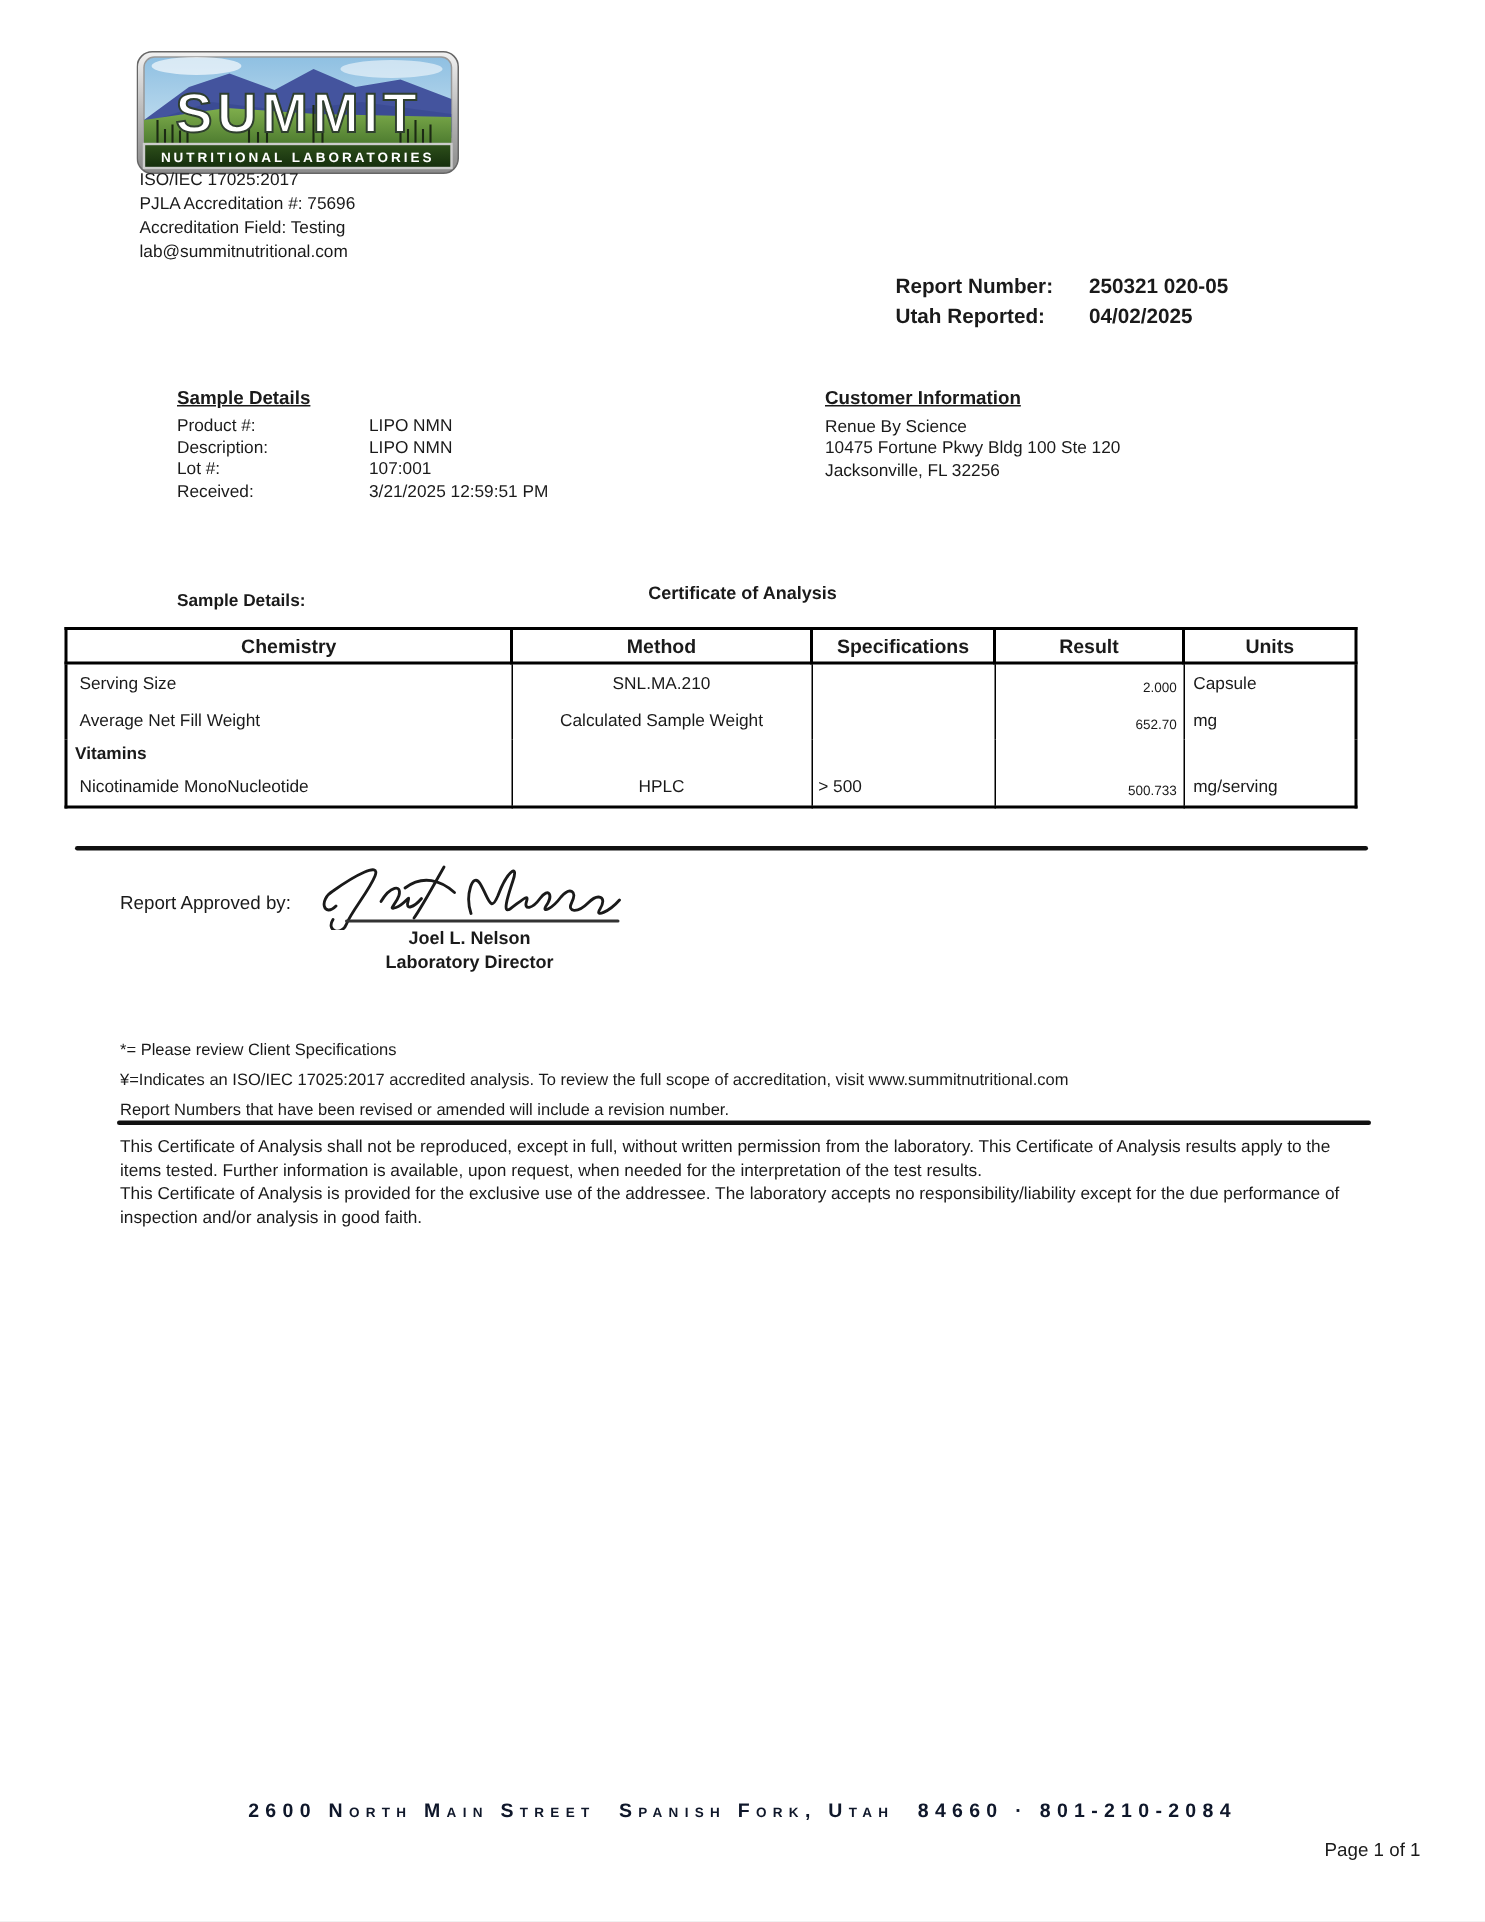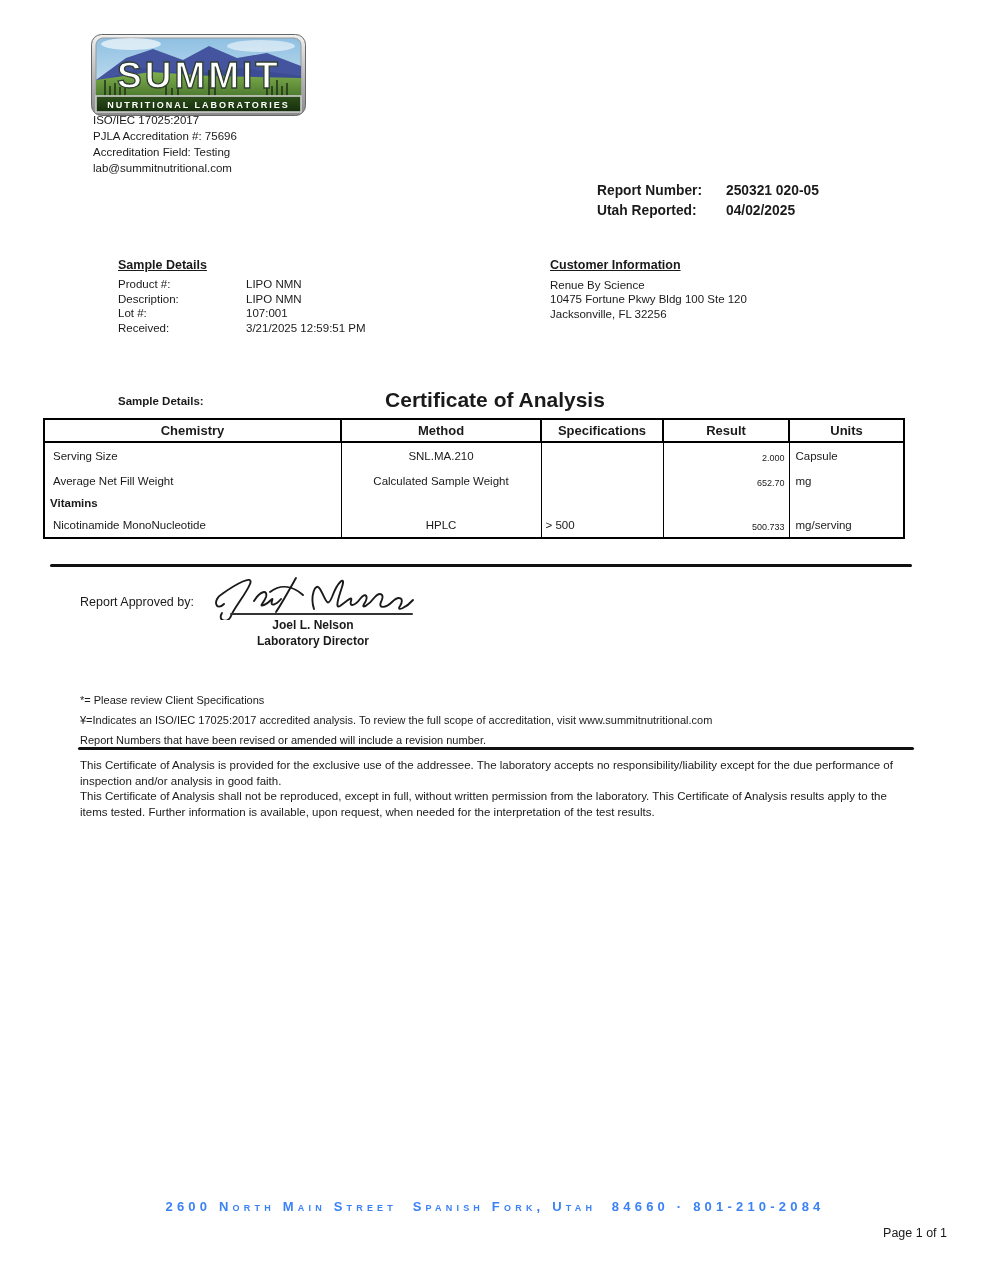--- a/index.html
+++ b/index.html
@@ -23,21 +23,21 @@
 
   
   .info-h { font-size:12.5px; font-weight:700; text-decoration:underline; margin-bottom:5px; }
   .sample { left:118px; top:258px; font-size:11.5px; }
   .sample .row { display:flex; line-height:14.6px; }
   .sample .lbl { width:128px; }
   .customer { left:550px; top:258px; font-size:11.5px; line-height:14.6px; }
   .sample-extra { left:118px; top:355px; font-size:11.5px; font-weight:600;margin-top:40px; }
 
   
-  .coa-title { left:0; top:388px; width:990px; text-align:center; font-size:21px; font-weight:600; }
+  .coa-title { left:0; top:388px; width:990px; text-align:center; font-size:12px; font-weight:600; }
 
   
   .coa-table-wrap { left:43px; top:418px; }
   table.coa { border-collapse:collapse; table-layout:fixed; width:860px; border:2px solid #000; }
   table.coa th {
     border:2px solid #000; font-size:13px; font-weight:700; text-align:center;
     height:21px; padding:0;
   }
   table.coa td {
     border-left:1px solid #000; border-right:1px solid #000;
@@ -256,20 +256,20 @@
 
   <div class="abs footnotes">
     <div>*= Please review Client Specifications</div>
     <div>¥=Indicates an ISO/IEC 17025:2017 accredited analysis. To review the full scope of accreditation, visit www.summitnutritional.com</div>
     <div>Report Numbers that have been revised or amended will include a revision number.</div>
   </div>
 
   <div class="abs rule2"></div>
 
   <div class="abs disclaimer">
+    <div>This Certificate of Analysis shall not be reproduced, except in full, without written permission from the laboratory. This Certificate of Analysis results apply to the items tested. Further information is available, upon request, when needed for the interpretation of the test results.</div>
     <div>This Certificate of Analysis is provided for the exclusive use of the addressee. The laboratory accepts no responsibility/liability except for the due performance of inspection and/or analysis in good faith.</div>
-    <div>This Certificate of Analysis shall not be reproduced, except in full, without written permission from the laboratory. This Certificate of Analysis results apply to the items tested. Further information is available, upon request, when needed for the interpretation of the test results.</div>
-  </div>
-
-  <div class="abs footer-address" id="footerAddress" style="color: #3b82f6;">2600 North Main Street  Spanish Fork, Utah  84660 · 801-210-2084</div>
+  </div>
+
+  <div class="abs footer-address" id="footerAddress" style="color: #0f172a;">2600 North Main Street  Spanish Fork, Utah  84660 · 801-210-2084</div>
   <div class="abs page-num">Page 1 of 1</div>
 
 </div>
 
 </body></html>

